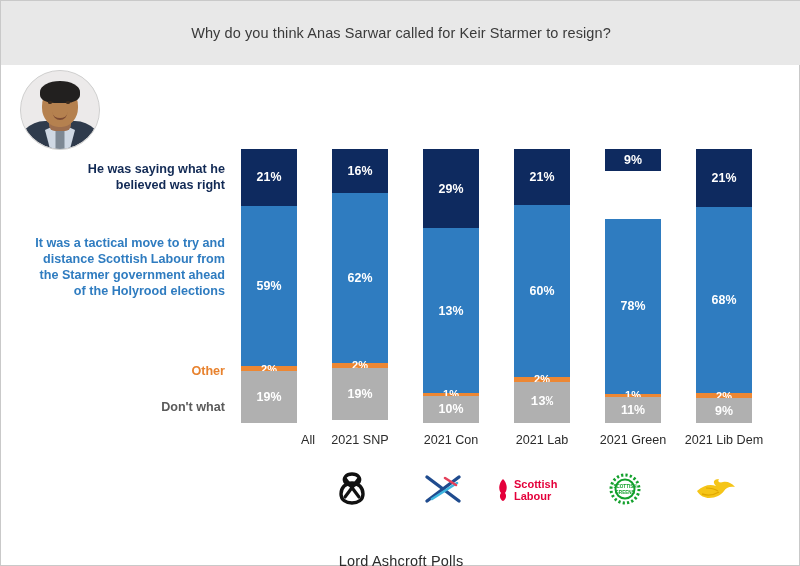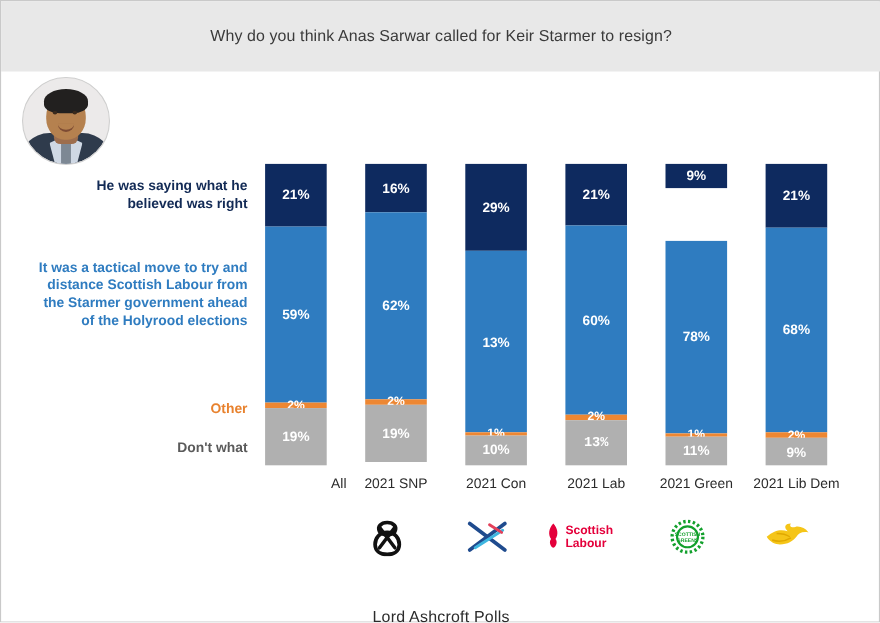--- a/index.html
+++ b/index.html
@@ -102,22 +102,22 @@
   .seg.tiny .lbl{position:absolute;left:50%;transform:translateX(-50%);}
   
   .xlabels{position:absolute;left:232px;top:432px;width:560px;height:20px;}
   .xlab{
     position:absolute;top:0;width:92px;margin-left:-18px;
     text-align:center;font-size:12.6px;color:#2b2b2b;
   }
   
   .logos{position:absolute;left:232px;top:455px;width:560px;height:44px;}
   .logo{
-    position:absolute;top:16px;width:92px;margin-left:-18px;height:44px;
-    display:flex;align-items:flex-start;justify-content:center;
+    position:absolute;top:5px;width:92px;margin-left:-18px;height:44px;
+    display:flex;align-items:flex-end;justify-content:center;
   }
   .logo svg{display:block;}
   
   .footer{
     position:absolute;left:0;top:518px;width:800px;height:40px;
     display:flex;flex-direction:column;align-items:center;justify-content:flex-start;margin-top:34px;
   }
   .foot-title{font-size:14.5px;color:#2b2b2b;letter-spacing:.2px;}
   .foot-handle{
     margin-top:2px;display:flex;align-items:center;gap:2px;

